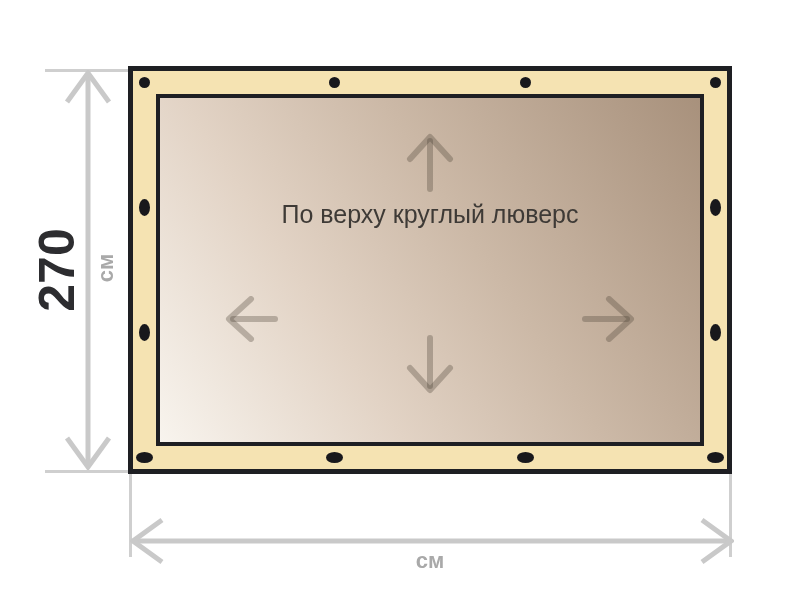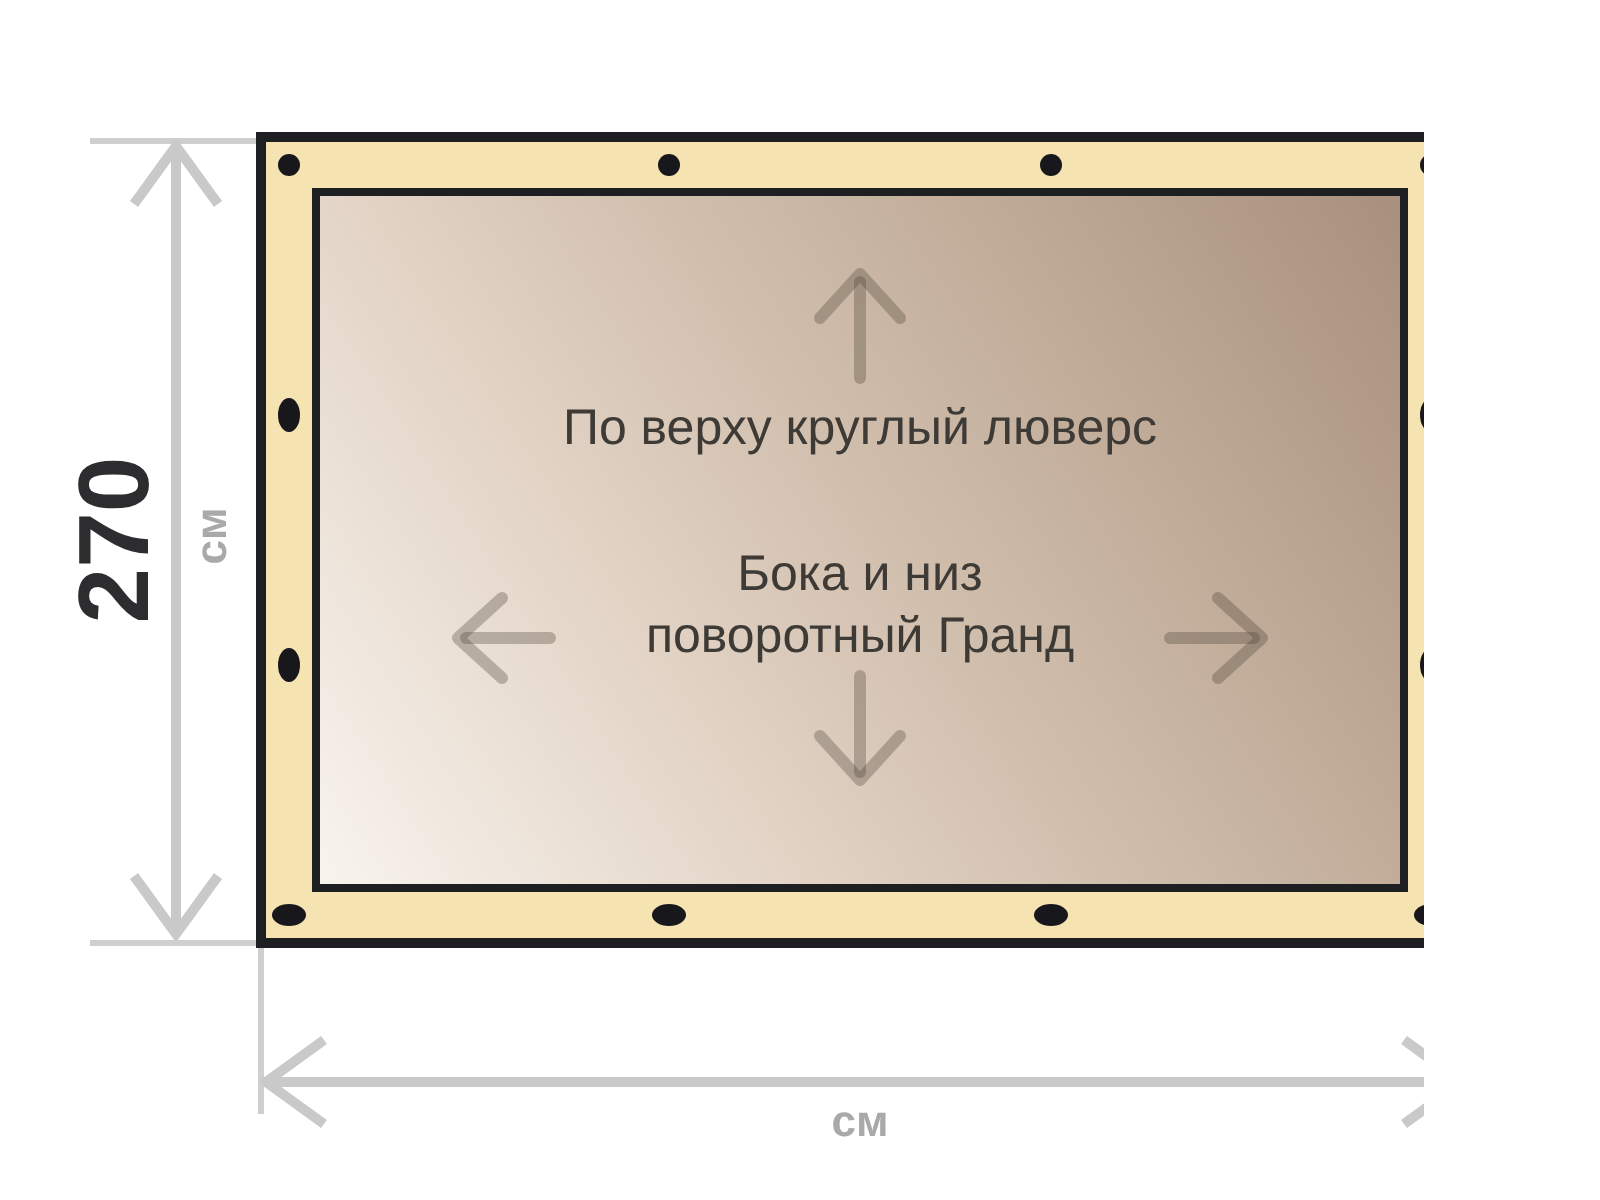--- a/index.html
+++ b/index.html
@@ -1,17 +1,17 @@
 <!DOCTYPE html>
 <html style="--page-bg: #ffffff; --frame-black: #1e1f23; --hem-cream: #f5e3b2; --grad-1: #f8f4ee; --grad-2: #e2d3c5; --grad-3: #ccb9a7; --grad-4: #a8917c; --grommet: #18181c; --dim-line: #c9c9c9; --ext-line: #cfcfcf; --dim-text: #2d2d30; --unit-text: #a9a9a9; --note-text: #3e3a36; --canvas-arrow: rgba(74,64,54,0.32);"><head>
 <meta charset="utf-8">
 <style>
   html,body{margin:0;padding:0;background:#fff;}
   .stage{
-    position:relative;width:712px;height:600px;overflow:hidden;
+    position:relative;width:800px;height:600px;overflow:hidden;
     background:var(--page-bg,#fff);
     font-family:"Liberation Sans", sans-serif;
   }
   
   .tarp{position:absolute;left:128px;top:66px;width:604px;height:408px;background:var(--frame-black);}
   .hem{position:absolute;inset:5px;background:var(--hem-cream);}
   .canvas{
     position:absolute;inset:28px;border:4px solid var(--frame-black);
     background:linear-gradient(57deg,var(--grad-1) 0%,var(--grad-2) 32%,var(--grad-3) 58%,var(--grad-4) 100%);
   }
@@ -84,24 +84,20 @@
   <svg class="canvas-arrow" style="left:225px;top:296px;" width="54" height="46">
     <line x1="8" y1="23" x2="50" y2="23"></line>
     <polyline points="26,3 4,23 26,43"></polyline>
   </svg>
   <svg class="canvas-arrow" style="left:581px;top:296px;" width="54" height="46">
     <line x1="4" y1="23" x2="46" y2="23"></line>
     <polyline points="28,3 50,23 28,43"></polyline>
   </svg>
 
   <div class="note note-top">По верху круглый люверс</div>
-  <div class="note note-mid">
-    <div>Бока и низ</div>
-    <div>поворотный Гранд</div>
-  </div>
 
   <div class="ext" style="left:45px;top:69px;width:83px;height:3px;"></div>
   <div class="ext" style="left:45px;top:470px;width:83px;height:3px;"></div>
   <div class="ext" style="left:129px;top:474px;width:3px;height:83px;"></div>
   <div class="ext" style="left:729px;top:474px;width:3px;height:83px;"></div>
 
   <svg class="dim-arrow" style="left:64px;top:70px;" width="48" height="400">
     <line x1="24" y1="5" x2="24" y2="395"></line>
     <polyline points="3,32 24,3 45,32"></polyline>
     <polyline points="3,368 24,397 45,368"></polyline>

